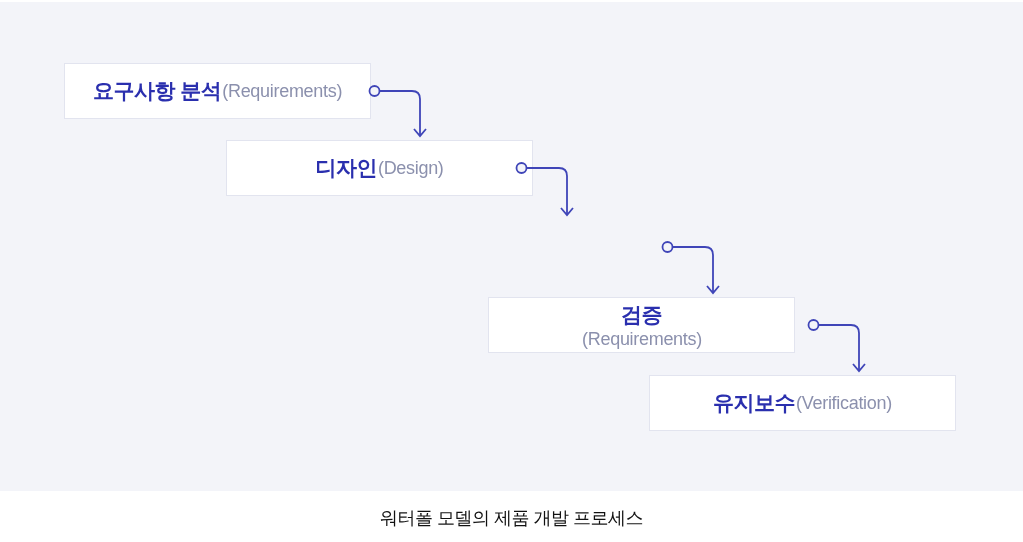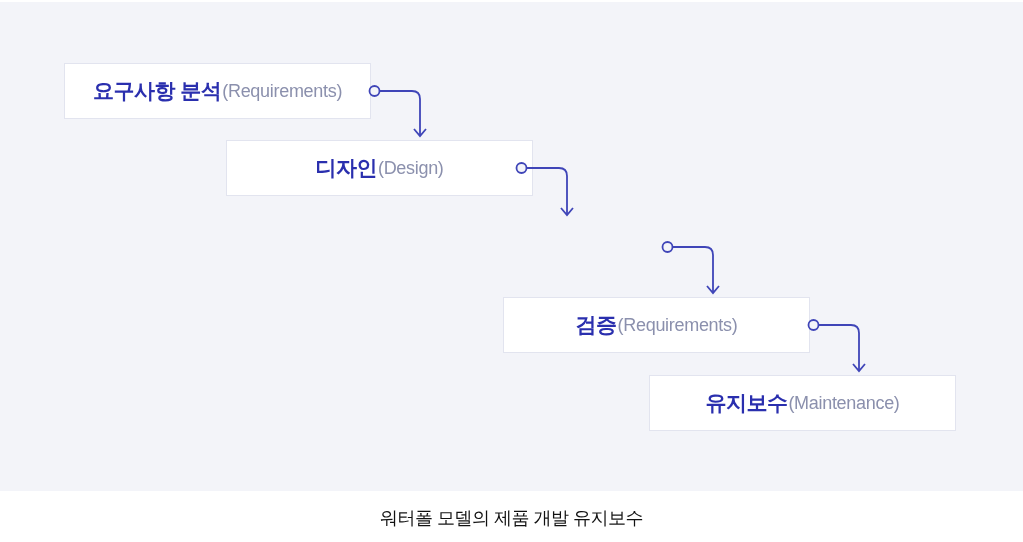--- a/index.html
+++ b/index.html
@@ -70,28 +70,28 @@
     <span class="ko">요구사항 분석</span>
       <span class="en">(Requirements)</span>
   </div>
 
   <div class="step-box" style="left:211px;top:140px;margin-left:15px;">
     <span class="ko">디자인</span>
       <span class="en">(Design)</span>
   </div>
 
 
-  <div class="step-box" style="left:503px;top:297px;">
+  <div class="step-box" style="left:488px;top:297px;flex-direction:column;">
     <span class="ko">검증</span>
       <span class="en">(Requirements)</span>
   </div>
 
   <div class="step-box" style="left:649px;top:375px;text-align:right;">
     <span class="ko">유지보수</span>
-      <span class="en">(Maintenance)</span>
+      <span class="en">(Verification)</span>
   </div>
 
   <svg class="connectors" width="1023" height="542" viewBox="0 0 1023 542">
 
     <g>
       <circle cx="374.5" cy="91" r="5"></circle>
       <path d="M379.5 91 H412 Q420 91 420 99 V136"></path>
       <path d="M414 129 L420 136 L426 129"></path>
     </g>
 
@@ -107,15 +107,15 @@
       <path d="M707 286 L713 293 L719 286"></path>
     </g>
 
     <g>
       <circle cx="813.5" cy="325" r="5"></circle>
       <path d="M818.5 325 H851 Q859 325 859 333 V371"></path>
       <path d="M853 364 L859 371 L865 364"></path>
     </g>
   </svg>
 
-  <div class="caption">워터폴 모델의 제품 개발 유지보수</div>
+  <div class="caption">워터폴 모델의 제품 개발 프로세스</div>
 
 </div>
 
 </body></html>

